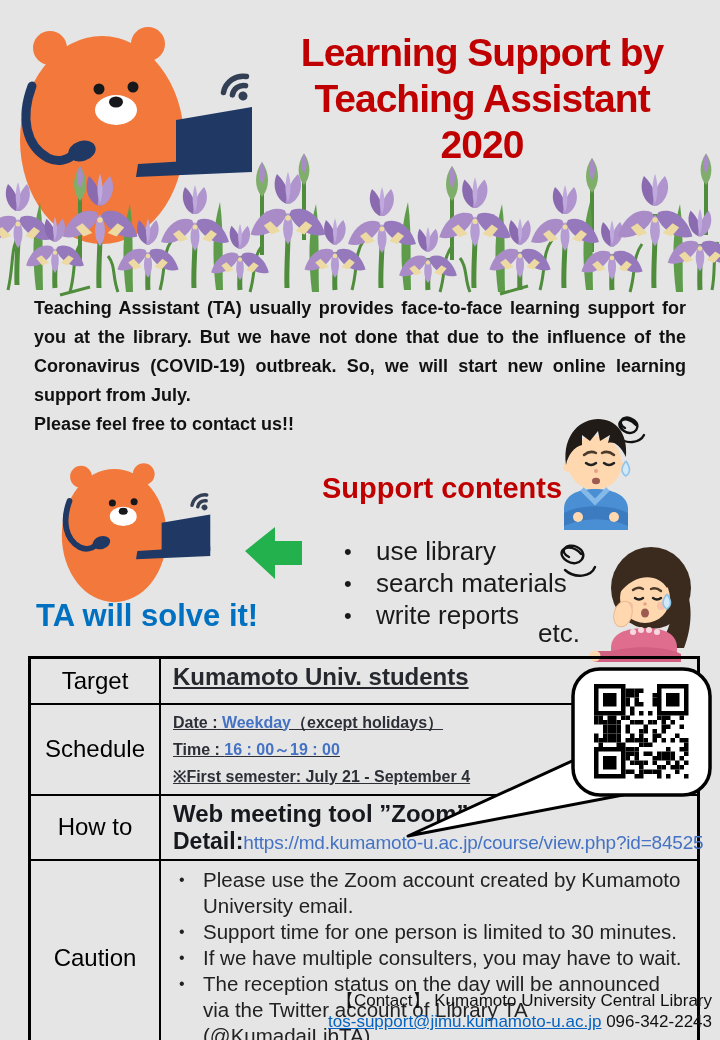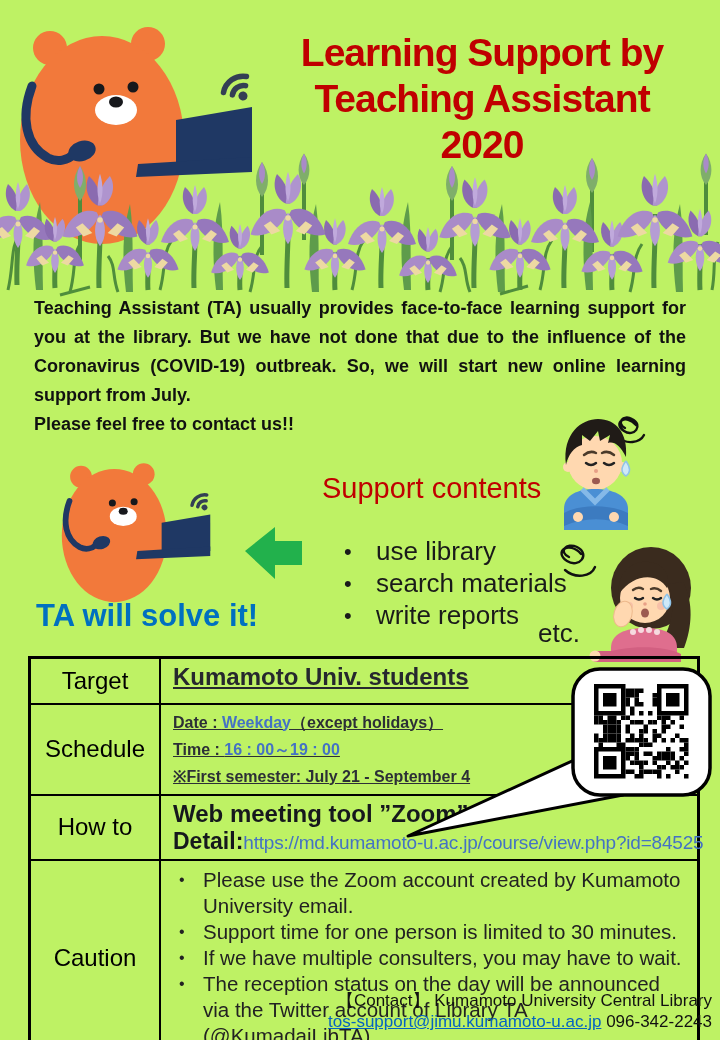--- a/index.html
+++ b/index.html
@@ -1,32 +1,32 @@
 <!DOCTYPE html>
 <html><head>
 <meta charset="utf-8">
 <style>
   html,body{margin:0;padding:0;background:#fff;}
-  .page{position:relative;width:720px;height:1040px;overflow:hidden;background:#bef264;
+  .page{position:relative;width:720px;height:1040px;overflow:hidden;background:#e5e5e5;
         font-family:"Liberation Sans",sans-serif;color:#1c1c1c;}
   svg{display:block;}
   .abs{position:absolute;}
 
   
   .title{left:252px;top:30px;width:460px;text-align:center;z-index:3;
          color:#C00000;font-weight:bold;font-size:39px;line-height:46px;letter-spacing:-1px;}
 
   
   .intro{left:34px;top:294px;width:652px;z-index:3;font-weight:bold;
          font-size:18px;line-height:29px;color:#111;}
   .intro p{margin:0;}
   .intro .para{text-align:justify;}
 
   
-  .support-heading{left:322px;top:472px;z-index:3;color:#C00000;font-weight:normal;font-size:29px;}
+  .support-heading{left:322px;top:472px;z-index:3;color:#C00000;font-weight:bold;font-size:29px;}
   .support-list{left:330px;top:528px;width:250px;z-index:3;list-style:none;margin:8px;padding:0;
                 font-size:26px;line-height:31px;color:#1a1a1a;}
   .support-list li{position:relative;padding-left:38px;margin-bottom:1px;}
   .support-list li::before{content:"\2022";position:absolute;left:6px;font-size:22px;}
   .etc{left:330px;top:618px;width:250px;text-align:right;z-index:3;font-size:26px;color:#1a1a1a;}
   .ta-solve{left:36px;top:598px;z-index:3;color:#0070C0;font-weight:bold;font-size:31px;}
 
   
   .info-table{position:absolute;left:28px;top:656px;z-index:2;border-collapse:collapse;
               table-layout:fixed;width:672px;}

